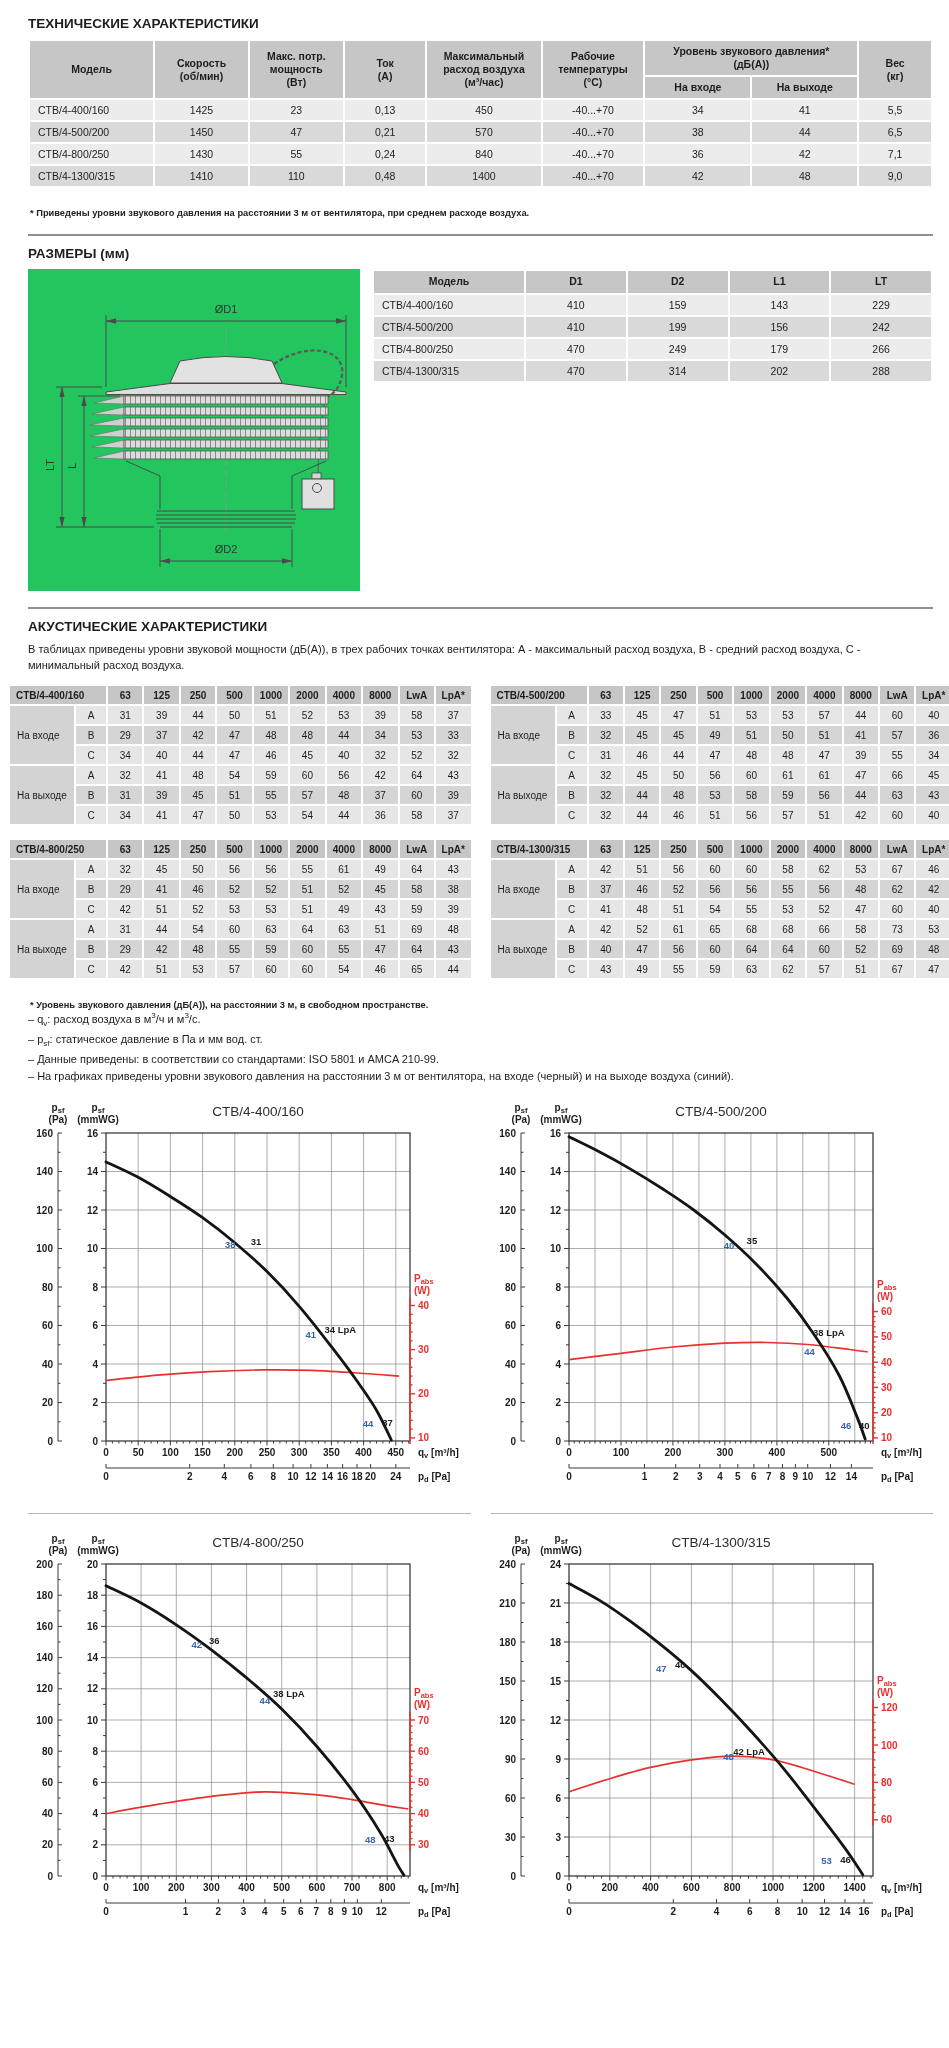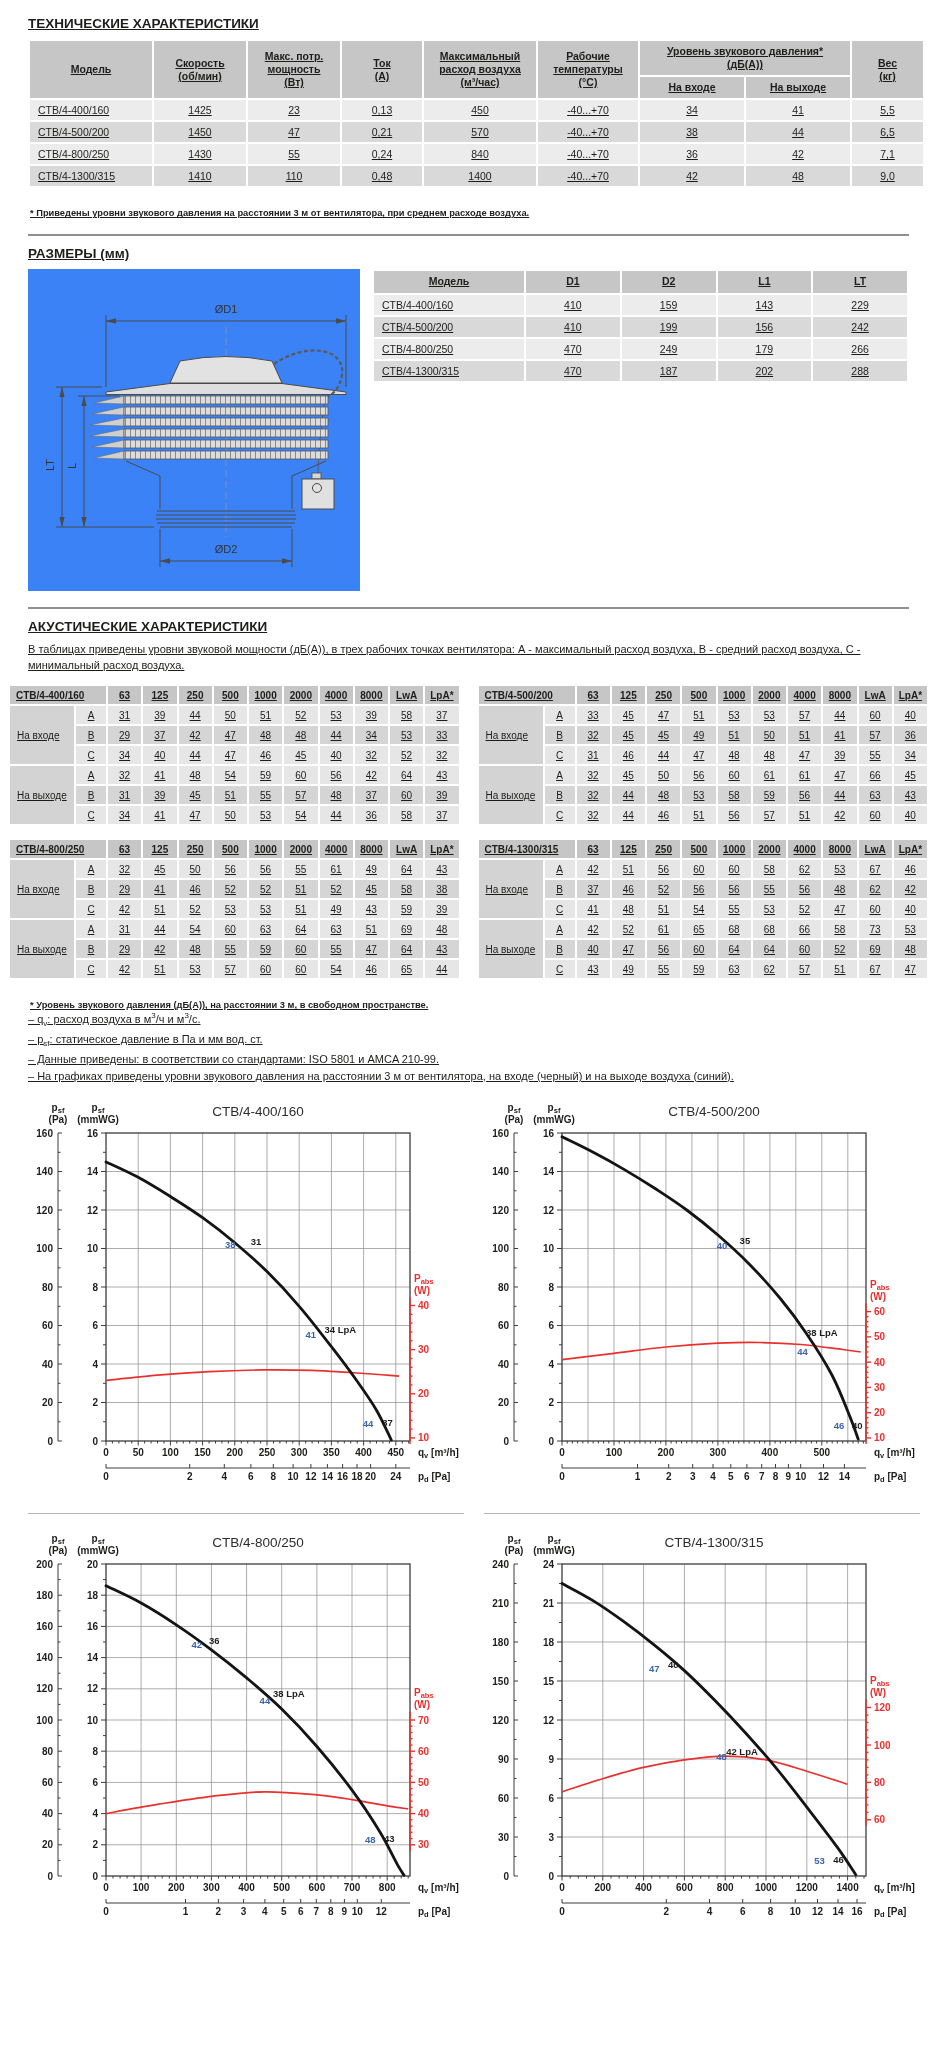--- a/index.html
+++ b/index.html
@@ -1,31 +1,31 @@
 <!DOCTYPE html>
 <html><head>
 <meta charset="utf-8">
 <style>
   html,body{margin:0;padding:0;background:#ffffff;}
   body{width:949px;font-family:"Liberation Sans",sans-serif;color:#1d1d1b;}
-  .page{padding:6px 40px 16px 28px;text-decoration:underline;}
+  .page{padding:6px 16px 16px 28px;}
   h2.sec{font-size:13.5px;font-weight:bold;margin:10px 0 8px 0;color:#1d1d1b;}
   hr.div{border:none;border-top:2px solid #909090;margin:16px 0 10px 0;}
   .footnote{font-size:9.3px;font-weight:bold;margin:20px 0 0 2px;color:#222;}
   .intro{font-size:11px;line-height:1.45;margin:2px 0 10px 0;}
   
   table.dt{border-collapse:separate;border-spacing:2px;width:100%;font-size:10.5px;table-layout:fixed;}
   table.dt th,table.dt td{padding:4px 3px;text-align:center;vertical-align:middle;}
   table.dt th{background:#c6c6c6;font-weight:bold;line-height:1.25;}
   table.dt td.m{text-align:left;padding-left:8px;}
   table.dt tr.r0 td{background:#ececec;}
   table.dt tr.r1 td{background:#d9d9d9;}
   
   .dims-row{display:flex;gap:12px;margin-top:6px;align-items:flex-start;}
-  .draw-panel{background:#3b82f6;width:332px;min-width:332px;height:322px;}
+  .draw-panel{background:#22c55e;width:332px;min-width:332px;height:322px;}
   .dims-table-wrap{flex:1;}
   
   .ac-grid{display:grid;grid-template-columns:1fr 1fr;column-gap:16px;row-gap:12px;margin:8px -20px 0 -20px;}
   table.ac{border-collapse:separate;border-spacing:2px;width:100%;font-size:10px;table-layout:fixed;}
   table.ac td{padding:3.5px 1px;text-align:center;}
   table.ac td.h{background:#c6c6c6;font-weight:bold;}
   table.ac td.model{text-align:left;padding-left:6px;}
   table.ac td.lbl{background:#d3d3d3;text-align:left;padding-left:7px;}
   table.ac td.ra{background:#e6e6e6;}
   table.ac td.rb{background:#d5d5d5;}
@@ -270,21 +270,21 @@
             <tr class="r0">
               <td class="m">CTB/4-800/250</td>
               <td class="">470</td>
               <td class="">249</td>
               <td class="">179</td>
               <td class="">266</td>
             </tr>
             <tr class="r1">
               <td class="m">CTB/4-1300/315</td>
               <td class="">470</td>
-              <td class="">187</td>
+              <td class="">314</td>
               <td class="">202</td>
               <td class="">288</td>
             </tr>
           </tbody>
         </table>
     </div>
   </div>
 
   <hr class="div">
 

